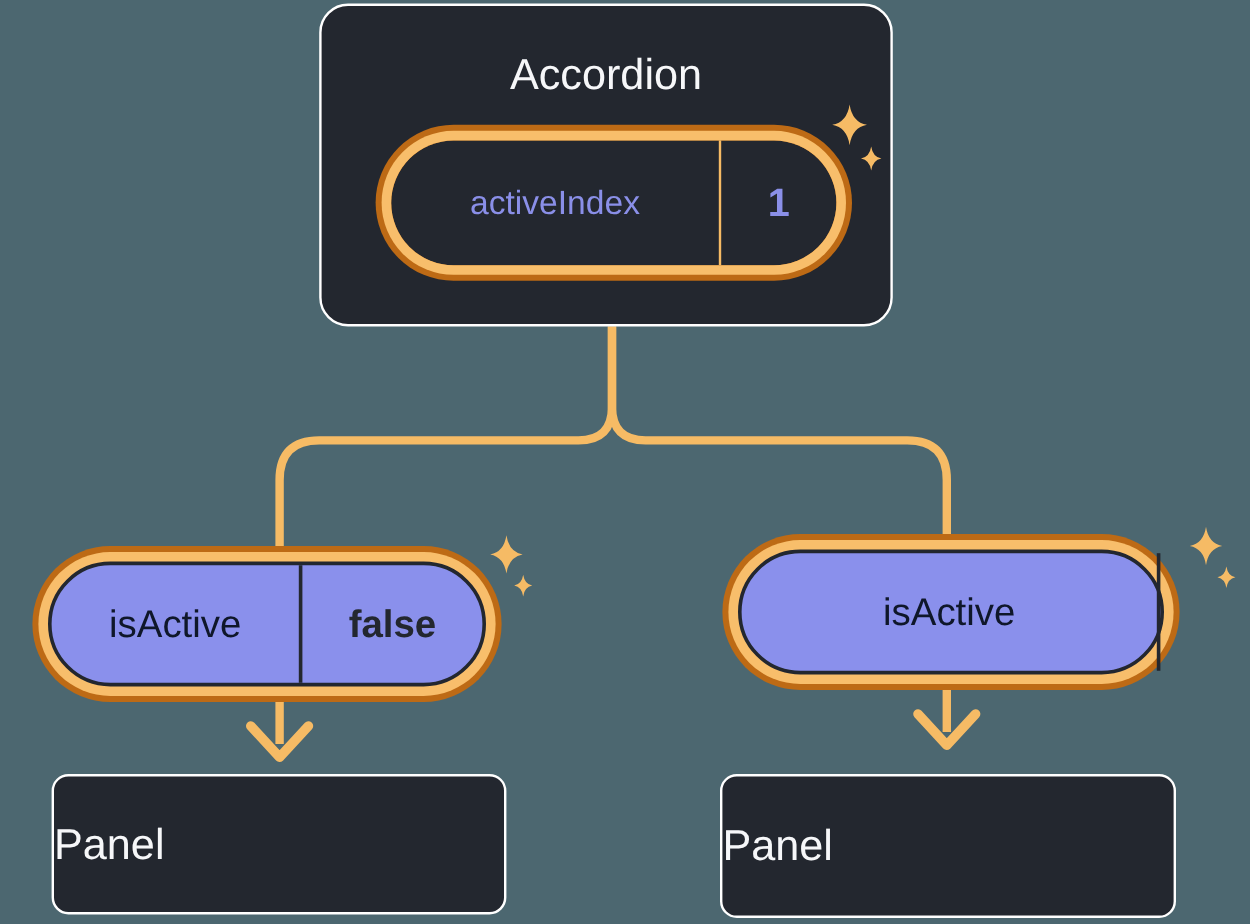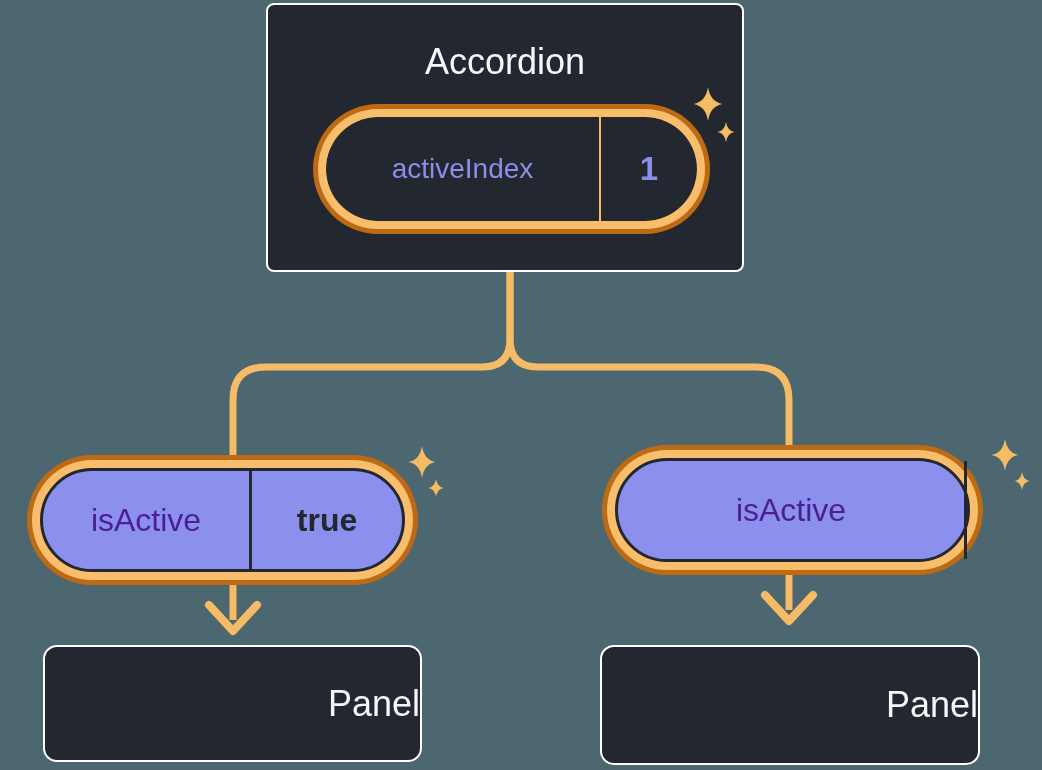--- a/index.html
+++ b/index.html
@@ -10,31 +10,31 @@
     background: #4C6770;
     font-family: "Liberation Sans", sans-serif;
     overflow: hidden;
   }
   .abs { position: absolute; box-sizing: border-box; }
 
   
   .node-box {
     background: #23272F;
     border: 2.5px solid #FFFFFF;
-    border-radius: 8px;
+    border-radius: 24px;
     color: #F6F7F9;
   }
   .node-title {
     width: 100%;
     text-align: center;
     font-size: 36px;
     font-weight: 500;
     color: #F6F7F9;
   }
-  .panel-box { display: flex; align-items: center; justify-content: flex-end; padding-left: 32px; }
+  .panel-box { display: flex; align-items: center; justify-content: flex-start; }
   .panel-title { font-size: 36px; font-weight: 500; color: #F6F7F9; }
 
   
   .pill {
     display: flex;
     align-items: stretch;
     border-radius: 999px;
     box-shadow: 0 0 0 8px #F8BE6B, 0 0 0 13px #BD6A15;
   }
   .pill-cell {
@@ -46,21 +46,21 @@
   
   .state-pill { background: transparent; }
   .state-pill .pill-label { flex: 1; font-size: 28px; color: #8A8FE8; }
   .state-pill .pill-value { width: 96px; font-size: 33px; font-weight: 700; color: #8A8FE8; }
   .state-pill .pill-divider { width: 2px; background: #F6BB65; }
   
   .prop-pill {
     background: #8A90EC;
     border: 3px solid #23272F;
   }
-  .prop-pill .pill-label { flex: 1; font-size: 32px; color: #4c1d95; }
+  .prop-pill .pill-label { flex: 1; font-size: 32px; color: #0f172a; }
   .prop-pill .pill-value { font-size: 32px; font-weight: 700; color: #23272F; }
   .prop-pill .pill-divider { width: 3px; background: #23272F; }
 
   svg { display: block; }
   .connector-stroke { stroke: #F6BB65; stroke-width: 7; fill: none; }
   .arrow-stroke { stroke: #F6BB65; stroke-width: 8; fill: none; stroke-linecap: round; stroke-linejoin: round; }
   .sparkle-fill { fill: #F6BB65; }
 </style>
 </head>
 <body>
@@ -86,21 +86,21 @@
   </div>
 
   <svg class="abs" style="left:686px; top:84px;" width="58" height="66" viewBox="0 0 58 66">
     <path class="sparkle-fill" d="M22 3 Q24.2 17.8 36.5 20 Q24.2 22.2 22 37 Q19.8 22.2 7.5 20 Q19.8 17.8 22 3 Z"></path>
     <path class="sparkle-fill" d="M40 38 Q41.3 46.7 48.5 48 Q41.3 49.3 40 58 Q38.7 49.3 31.5 48 Q38.7 46.7 40 38 Z"></path>
   </svg>
 
   <div class="abs pill prop-pill" style="left:40px; top:468px; width:365px; height:104px;">
     <div class="pill-cell pill-label">isActive</div>
     <div class="pill-divider"></div>
-    <div class="pill-cell pill-value" style="width:150px;">true</div>
+    <div class="pill-cell pill-value" style="width:150px;">false</div>
   </div>
 
   <svg class="abs" style="left:402px; top:444px;" width="52" height="62" viewBox="0 0 52 62">
     <path class="sparkle-fill" d="M20 2 Q22.1 15.9 33.5 18 Q22.1 20.1 20 34 Q17.9 20.1 6.5 18 Q17.9 15.9 20 2 Z"></path>
     <path class="sparkle-fill" d="M34 35 Q35.2 42.8 41.5 44 Q35.2 45.2 34 53 Q32.8 45.2 26.5 44 Q32.8 42.8 34 35 Z"></path>
   </svg>
 
   <div class="abs pill prop-pill" style="left:615px; top:458px; width:355px; height:104px;">
     <div class="pill-cell pill-label">isActive</div>
     <div class="pill-divider"></div>

